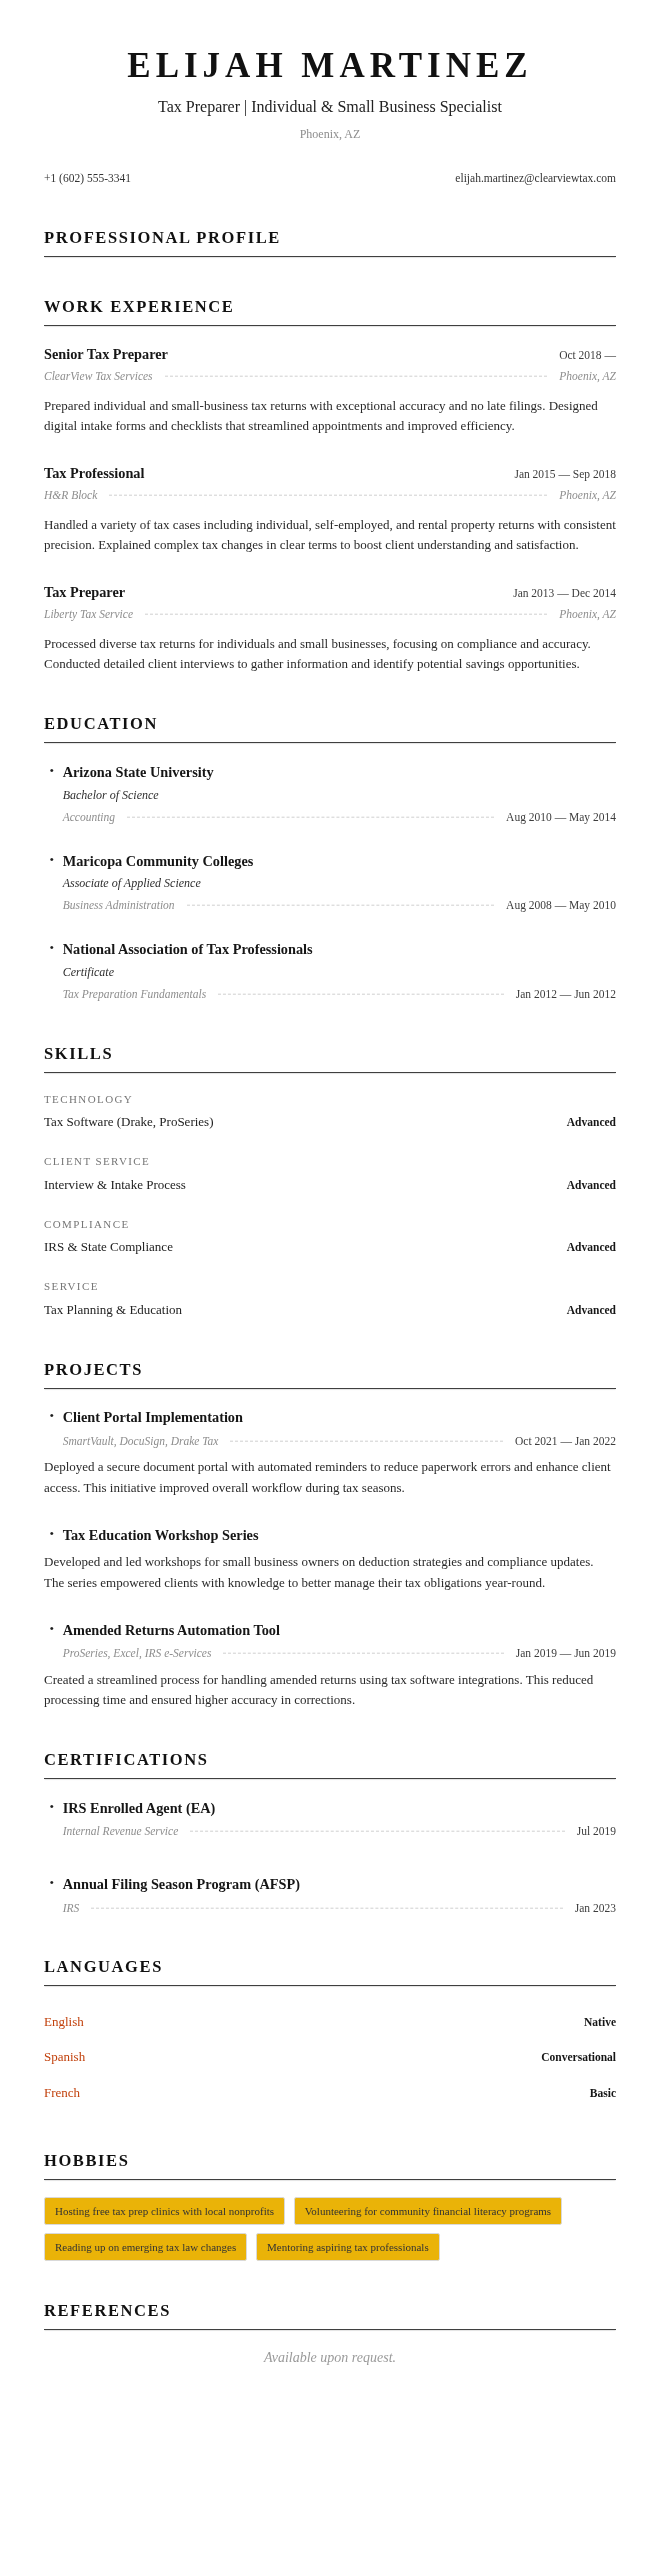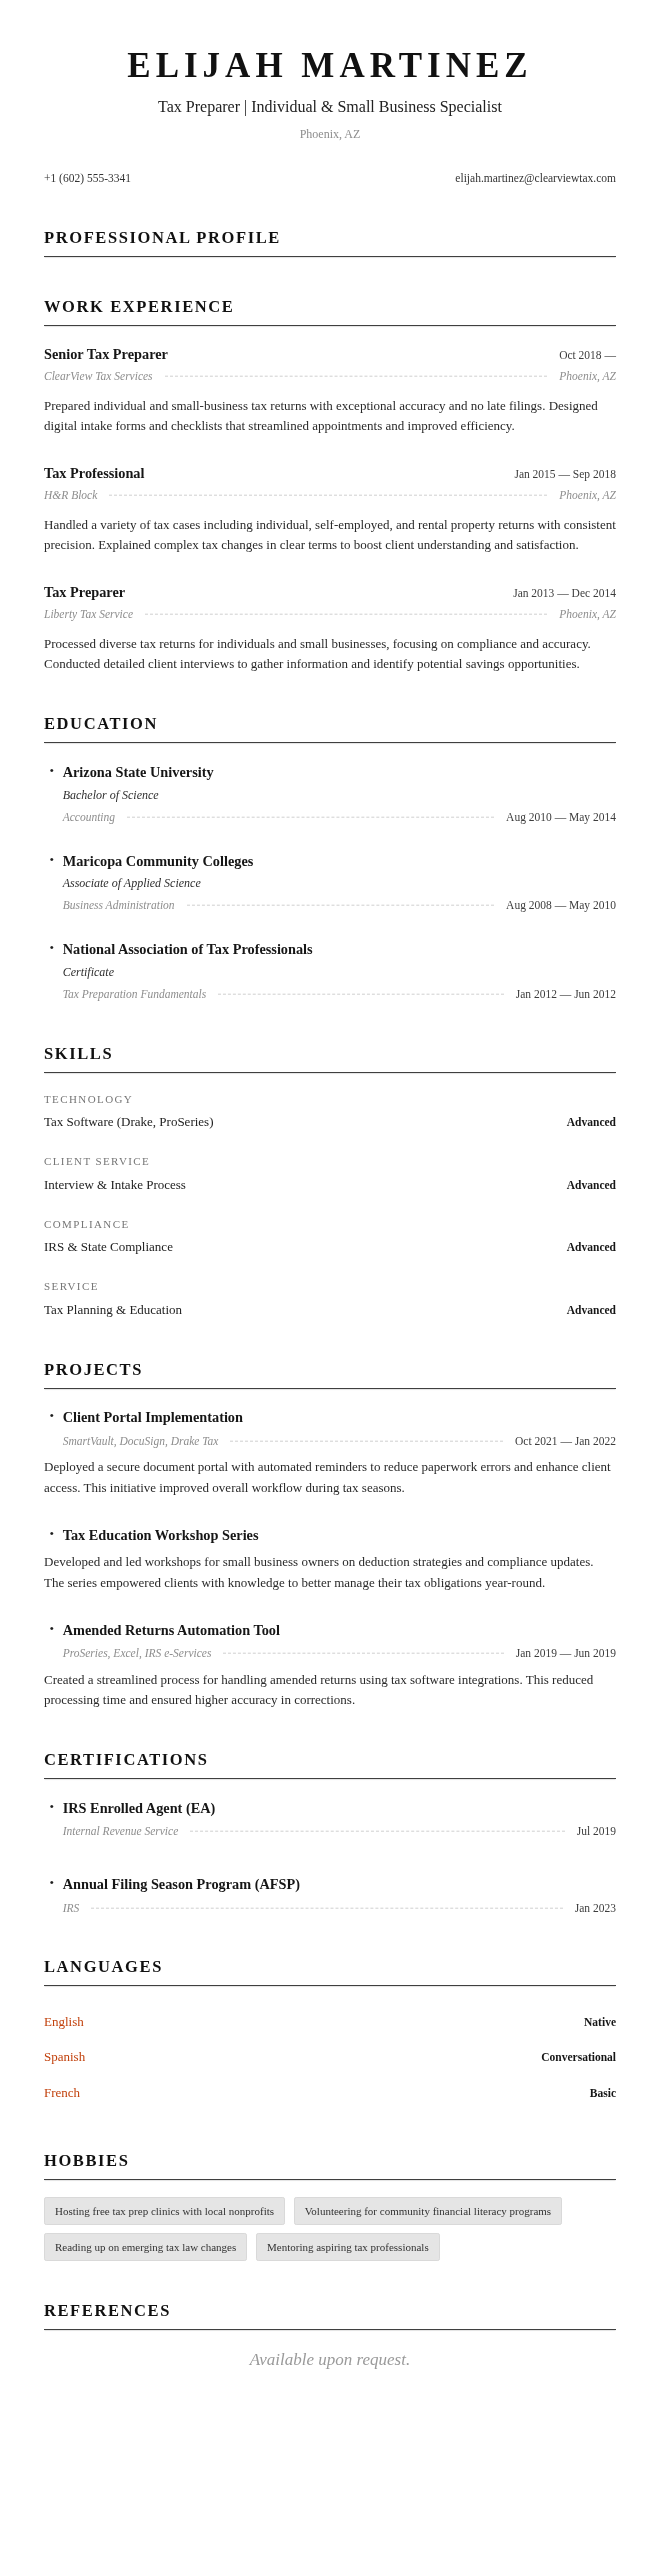--- a/index.html
+++ b/index.html
@@ -108,36 +108,36 @@
     display: flex;
     justify-content: space-between;
     align-items: baseline;
     padding: 7.7px 0;
   }
   .lang-name { font-size: 13px; color: #c2410c; }
 
   
   .chips { display: flex; flex-wrap: wrap; gap: 8.8px; }
   .chip {
-    background: #e5e5e5;
+    background: #eab308;
     border: 0.5px solid #d9d9d9;
     border-radius: 2.2px;
     padding: 5.5px 10px;
     font-size: 11px;
     color: #333;
     line-height: 1.3;
     white-space: nowrap;
   }
 
   
   .refs-text {
     text-align: center;
     font-style: italic;
     color: #9a9a9a;
-    font-size: 17px;
+    font-size: 14px;
     margin-top: 3.3px;
   }
 </style>
 </head>
 <body>
 
 <div class="page">
 
   <header class="resume-header">
     <div class="name">ELIJAH MARTINEZ</div>

